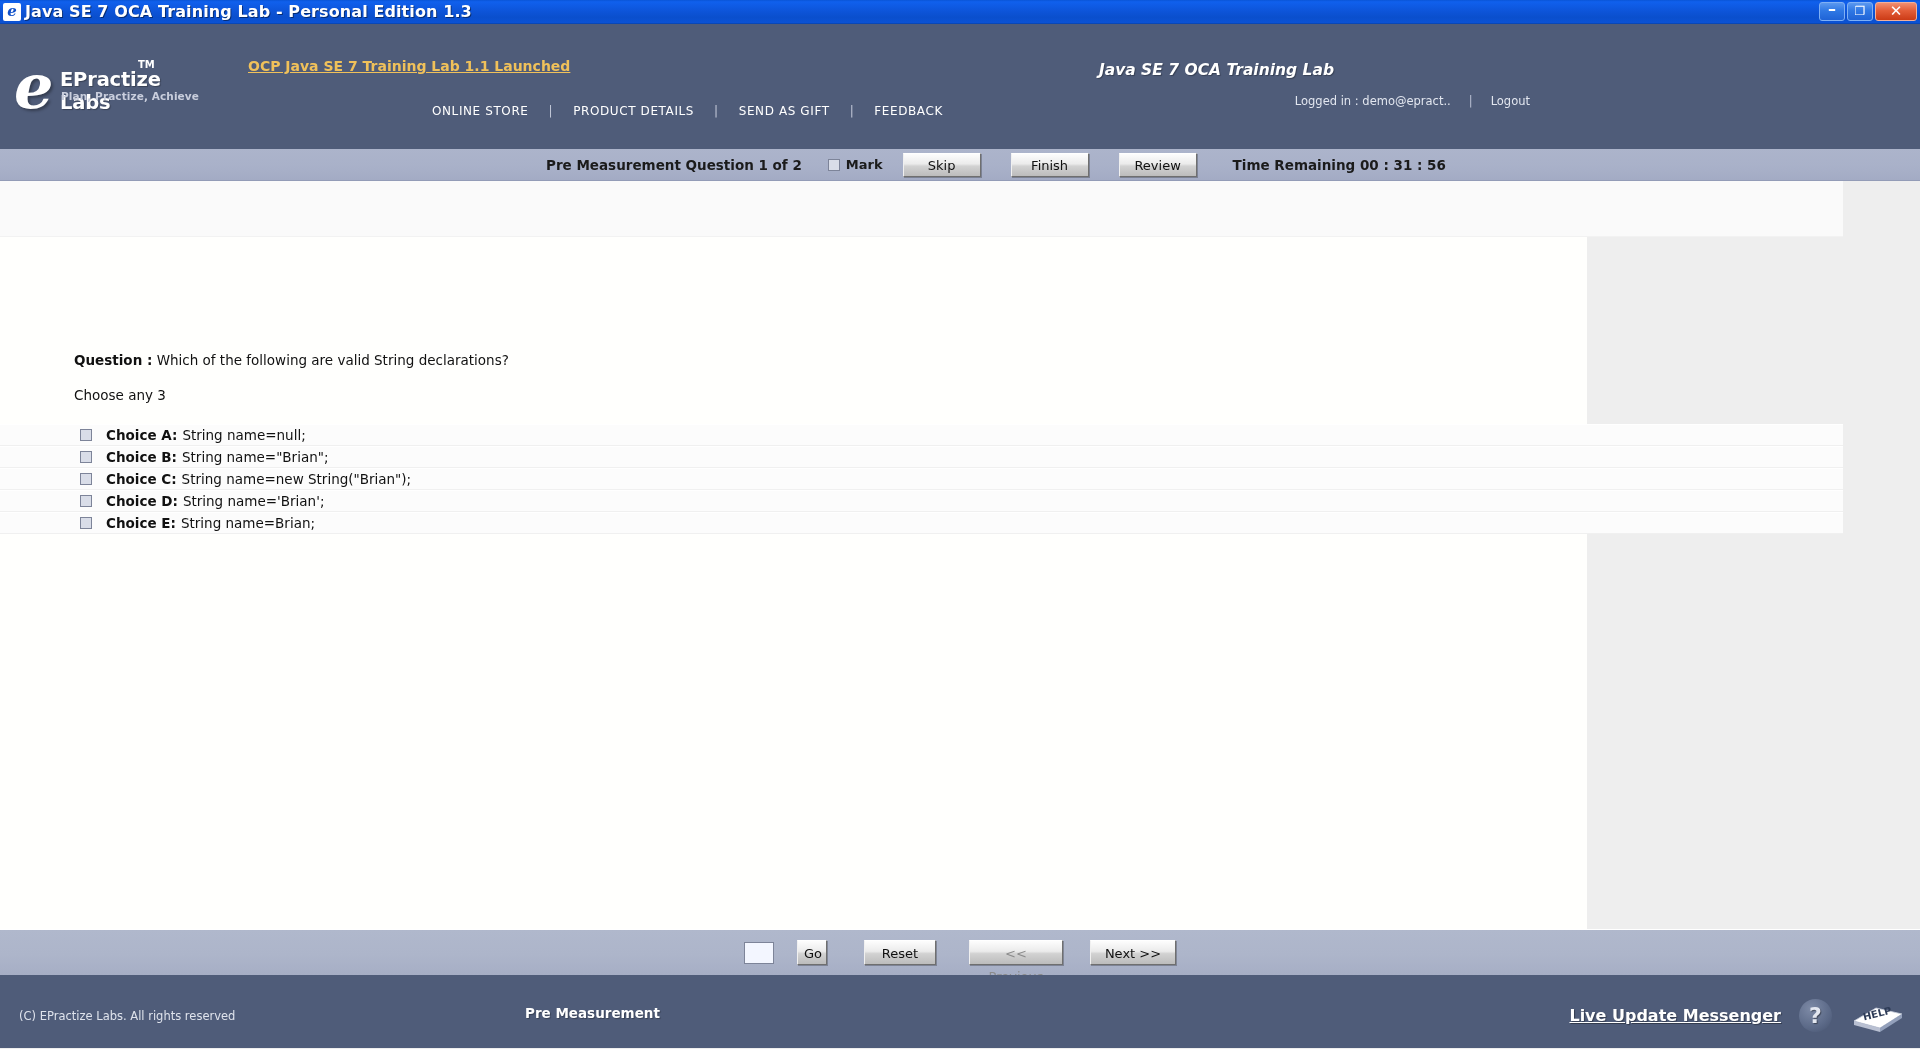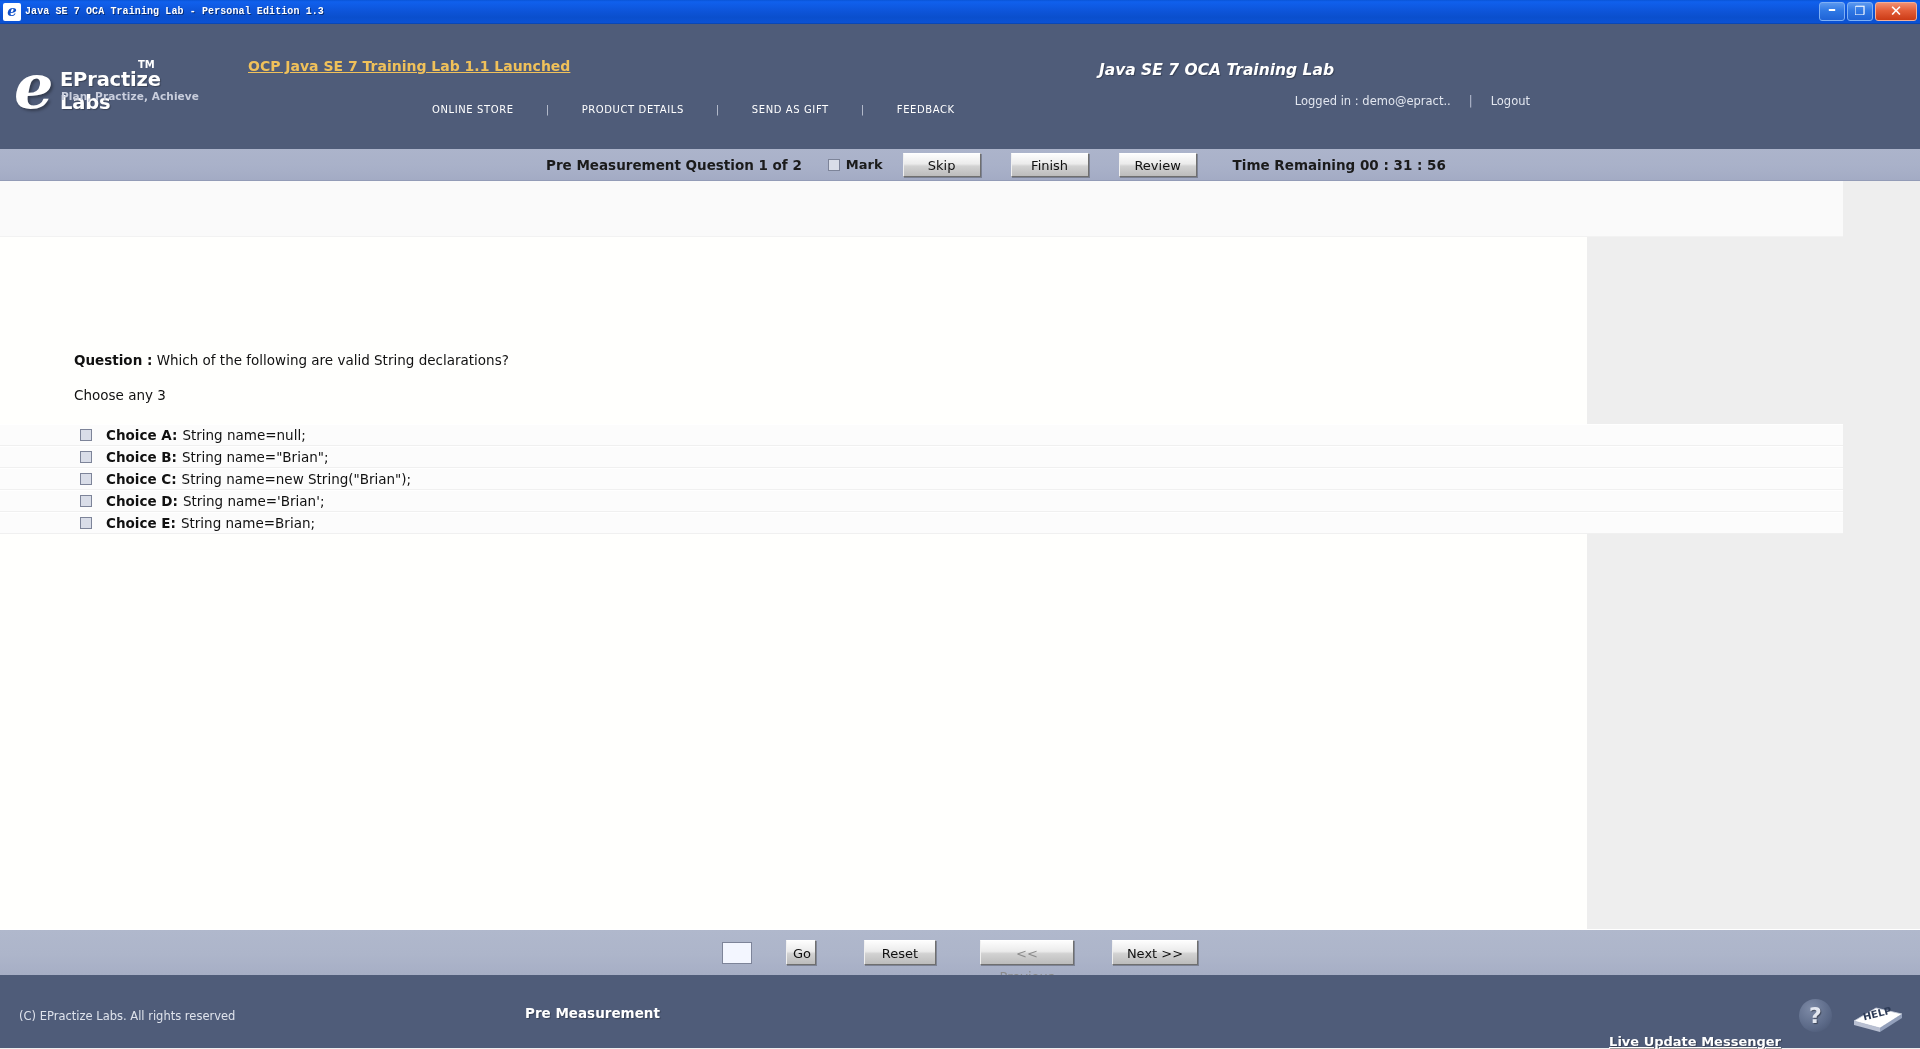--- a/index.html
+++ b/index.html
@@ -24,26 +24,25 @@
     background: #ffffff;
     border-radius: 2px;
     color: #1050c8;
     font-family: "DejaVu Serif", "Liberation Serif", serif;
     font-style: italic; font-weight: bold;
     font-size: 15px; line-height: 17px; text-align: center;
     flex: 0 0 auto;
   }
   #titlebar .tb-title {
     color: #ffffff;
-    font-size: 10px;
+    font-size: 16px;
     font-weight: bold;
     letter-spacing: 0.1px;
     text-shadow: 1px 1px 0 rgba(0,0,0,0.45);
     white-space: nowrap;
-    font-family: Liberation Mono, monospace;
   }
   #titlebar .tb-buttons {
     position: absolute; right: 3px; top: 2px;
     display: flex; gap: 2px;
   }
   .tb-btn {
     width: 26px; height: 19px;
     border: 1px solid #7fb0f5;
     border-radius: 3px;
     background: linear-gradient(to bottom, #5b98ef 0%, #2f78e4 45%, #1f63d6 100%);
@@ -96,23 +95,23 @@
     letter-spacing: 0.1px;
   }
   #promo {
     position: absolute; left: 248px; top: 34px;
     font-size: 14px; font-weight: bold;
     color: #f0c15a; text-decoration: underline;
     cursor: pointer; white-space: nowrap;
   }
   #topnav {
     position: absolute; left: 432px; top: 80px;
-    display: flex; align-items: center; gap: 16px;
+    display: flex; align-items: center; gap: 4px;
     color: #ffffff;
-    font-size: 10px; letter-spacing: 0.6px;
+    font-size: 12px; letter-spacing: 0.6px;
   }
   #topnav .navitem { cursor: pointer; white-space: nowrap; }
   #topnav .navsep { color: #c3c9d8; padding: 0 16px; }
   #product-title {
     position: absolute; right: 586px; top: 37px;
     font-size: 15.5px; font-weight: bold; color: #ffffff;
     white-space: nowrap;
     text-shadow: 1px 1px 1px rgba(0,0,0,0.3);
     font-style: italic;
   }
@@ -201,21 +200,21 @@
   .choice-row .cbox { margin-right: 14px; flex: 0 0 auto; }
   .choice-row .clabel { font-weight: bold; margin-right: 5px; }
   .choice-row .ctext { white-space: pre; }
 
   
   #navbar {
     width: 1920px; height: 46px;
     background: linear-gradient(to bottom, #b0b8cc 0%, #adb5ca 55%, #a6aec5 100%);
     border-top: 1px solid #ffffff;
     display: flex; align-items: center; justify-content: center;
-    gap: 16px;
+    gap: 5px;
   }
   #qnum {
     width: 30px; height: 22px;
     background: #f3f6ff;
     border: 1px solid #7d8499;
     margin-right: 18px;
     font-size: 13px;
     padding: 0 3px;
     font-family: "DejaVu Sans", "Liberation Sans", sans-serif;
   }
@@ -235,24 +234,23 @@
     position: absolute; left: 19px; top: 34px;
     font-size: 11.5px; color: #dfe3ec;
   }
   #phase {
     position: absolute; left: 525px; top: 30px;
     font-size: 13.5px; font-weight: bold; color: #ffffff;
     text-shadow: 1px 1px 1px rgba(0,0,0,0.3);
   }
   #lum {
     position: absolute; right: 139px; top: 31px;
-    font-size: 13px; font-weight: bold; color: #ffffff;
+    font-size: 16px; font-weight: bold; color: #ffffff;
     text-decoration: underline; cursor: pointer;
     text-shadow: 1px 1px 1px rgba(0,0,0,0.35);
-    margin-top: 28px;
   }
   #help-q {
     position: absolute; right: 88px; top: 24px;
     width: 33px; height: 33px; border-radius: 50%;
     background: radial-gradient(circle at 36% 30%, #7d8aa6 0%, #5c6a88 60%, #46536f 100%);
     border: 1px solid #6b7governments;
     cursor: pointer;
   }
   #help-q .qm {
     display: block; width: 100%; text-align: center;

